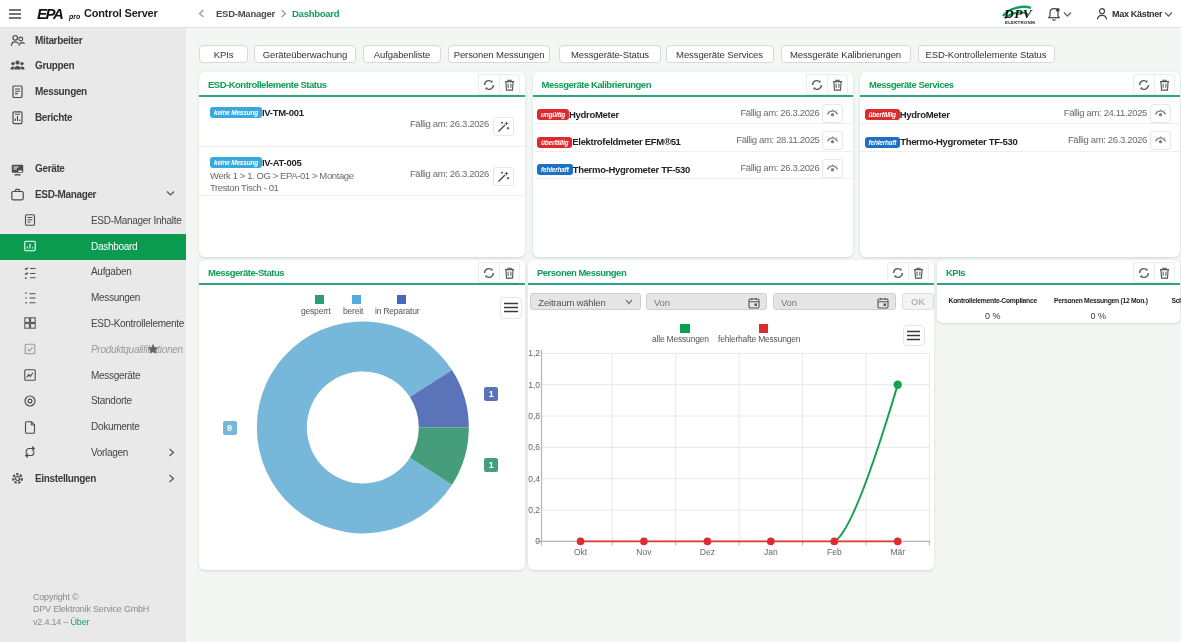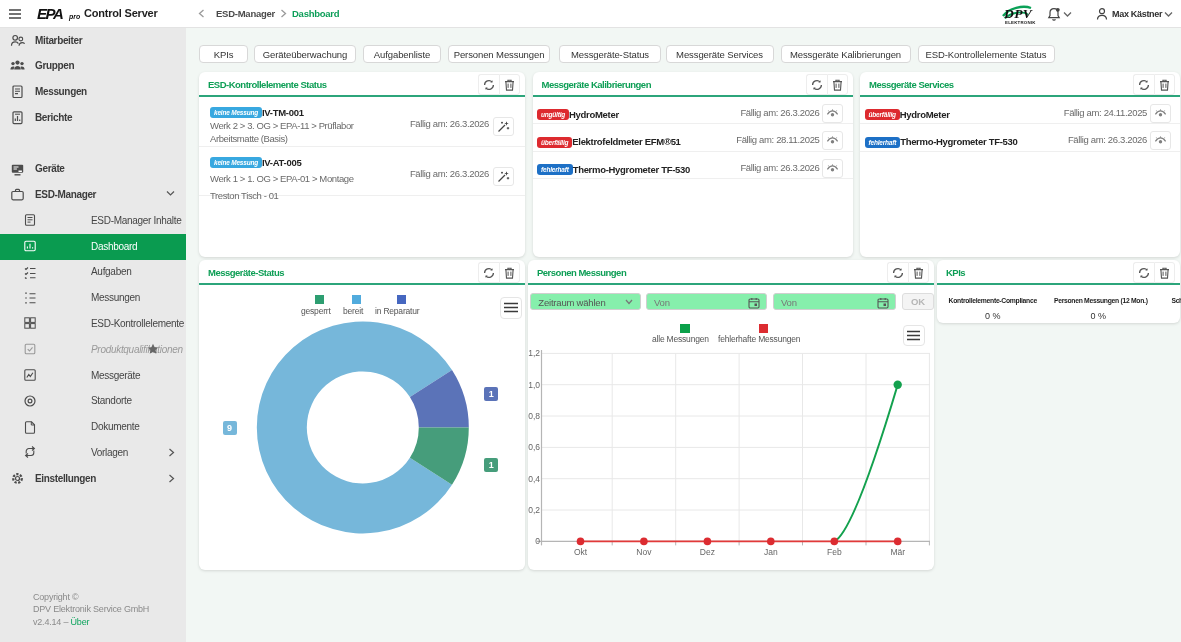--- a/index.html
+++ b/index.html
@@ -24,21 +24,21 @@
 .faellig { position:absolute; font-size:9.5px; color:#6a6a6a; letter-spacing:-0.35px; white-space:nowrap; }
 .rowbtn { position:absolute; width:21px; height:19px; border:1px solid #e7e7e7; border-radius:3px; background:#fff; display:flex; align-items:center; justify-content:center; }
 .sitem { position:absolute; left:0; width:186px; height:25.8px; }
 .sitem .txt { position:absolute; left:35px; top:6.5px; font-size:10px; font-weight:bold; color:#3b3b3b; letter-spacing:-0.35px; white-space:nowrap; }
 .sub .txt { left:47px; font-weight:normal; color:#454545; letter-spacing:-0.3px;margin-left:44px; }
 .sicon { position:absolute; left:10px; top:5px; }
 .sub .sicon { left:23px; }
 .chev { position:absolute; right:11px; top:8px; }
 .glabel { font-size:8.5px; color:#555; letter-spacing:-0.2px; position:absolute; white-space:nowrap; }
 .dlbl { position:absolute; width:14px; height:14px; border-radius:2px; color:#fff; font-size:9px; font-weight:bold; text-align:center; line-height:14px; }
-.finput { position:absolute; top:33px; height:17px; border:1px solid #cfcfcf; border-radius:3px; background:#86efac; font-size:9.5px; color:#555; letter-spacing:-0.2px; }
+.finput { position:absolute; top:33px; height:17px; border:1px solid #cfcfcf; border-radius:3px; background:#e5e5e5; font-size:9.5px; color:#555; letter-spacing:-0.2px; }
 </style>
 </head>
 <body>
 <div id="header">
   <svg class="abs" style="left:9px;top:9px" width="12" height="10">
       <path d="M0 1h12M0 5h12M0 9h12" stroke="#444" stroke-width="1.6"></path>
     </svg>
   <span class="abs" style="left:37px;top:5px;font-size:15px;font-weight:900;font-style:italic;letter-spacing:-1.5px;color:#111;">EPA</span>
   <span class="abs" style="left:69px;top:13px;font-size:7px;font-weight:bold;font-style:italic;color:#111;">pro</span>
   <span class="abs" style="left:84px;top:7px;font-size:11px;font-weight:bold;color:#1f1f1f;letter-spacing:-0.2px;">Control Server</span>
@@ -243,34 +243,33 @@
             <svg width="11" height="12" viewBox="0 0 11 12">
               <path d="M1 2.6h9M3.9 2.6V1.3h3.2v1.3" stroke="#555" stroke-width="1.1" fill="none"></path>
               <path d="M1.9 2.6l.6 8.5h6l.6-8.5" stroke="#555" stroke-width="1.1" fill="none"></path>
               <path d="M4.1 4.6v4.3M6.9 4.6v4.3" stroke="#555" stroke-width="1"></path>
             </svg>
           </div>
         </div>
     </div>
     <div style="position:relative;height:49.5px;border-bottom:1px solid #efefef;">
       <div style="position:absolute;left:11px;top:6px;"><span class="badge b-blue">keine Messung</span><span class="iname">IV-TM-001</span></div>
-      <div style="position:absolute;left:11px;top:23px;font-size:9.5px;color:#6a6a6a;letter-spacing:-0.4px;line-height:12.6px;">Werk 2 &gt; 3. OG &gt; EPA-11 &gt; Prüflabor<br>Arbeitsmatte (Basis)</div>
       <span class="faellig" style="right:35.5px;top:21px;">Fällig am: 26.3.2026</span>
       <div class="rowbtn" style="right:11px;top:20px;">
           <svg width="13" height="13" viewBox="0 0 13 13">
             <path d="M1.5 11.5 8 5" stroke="#444" stroke-width="1.3"></path>
             <path d="M9.5 1.2l.6 1.7 1.7.6-1.7.6-.6 1.7-.6-1.7-1.7-.6 1.7-.6z" fill="#444"></path>
             <path d="M11 7v2.4M9.8 8.2h2.4" stroke="#444" stroke-width="1"></path>
             <path d="M5 1.8v1.8M4.1 2.7h1.8" stroke="#444" stroke-width="1"></path>
           </svg>
         </div>
     </div>
     <div style="position:relative;height:49.5px;border-bottom:1px solid #efefef;">
       <div style="position:absolute;left:11px;top:6px;"><span class="badge b-blue">keine Messung</span><span class="iname">IV-AT-005</span></div>
-      <div style="position:absolute;left:11px;top:23px;font-size:9.5px;color:#6a6a6a;letter-spacing:-0.4px;line-height:17px;">Werk 1 &gt; 1. OG &gt; EPA-01 &gt; Montage<br>Treston Tisch - 01</div>
+      <div style="position:absolute;left:11px;top:23px;font-size:9.5px;color:#6a6a6a;letter-spacing:-0.4px;line-height:12px;">Werk 1 &gt; 1. OG &gt; EPA-01 &gt; Montage<br>Treston Tisch - 01</div>
       <span class="faellig" style="right:35.5px;top:21px;">Fällig am: 26.3.2026</span>
       <div class="rowbtn" style="right:11px;top:20px;">
           <svg width="13" height="13" viewBox="0 0 13 13">
             <path d="M1.5 11.5 8 5" stroke="#444" stroke-width="1.3"></path>
             <path d="M9.5 1.2l.6 1.7 1.7.6-1.7.6-.6 1.7-.6-1.7-1.7-.6 1.7-.6z" fill="#444"></path>
             <path d="M11 7v2.4M9.8 8.2h2.4" stroke="#444" stroke-width="1"></path>
             <path d="M5 1.8v1.8M4.1 2.7h1.8" stroke="#444" stroke-width="1"></path>
           </svg>
         </div>
     </div>

